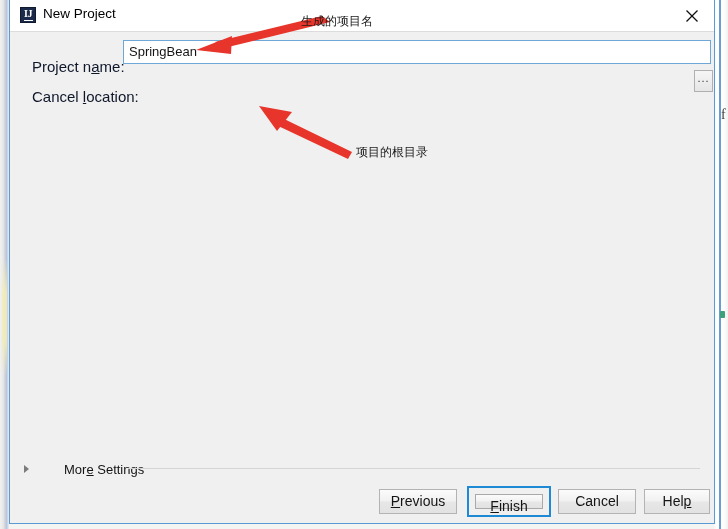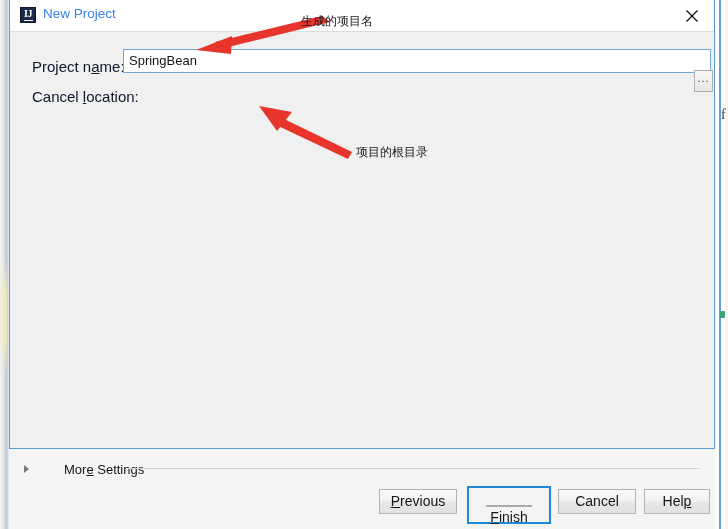--- a/index.html
+++ b/index.html
@@ -59,21 +59,21 @@
     width: 5px; height: 7px;
     background: #3da07a;
     border-radius: 1px;
   }
 
   
   #dialog {
     position: absolute;
     left: 9px; top: 0;
     width: 706px;
-    height: 449px;
+    height: 524px;
     background: #f0f0f0;
     border: 1px solid #5b9bd5;
     border-top: none;
     box-sizing: border-box;
   }
 
   .titlebar {
     position: relative;
     height: 31px;
     background: #ffffff;
@@ -98,21 +98,21 @@
     display: block;
     width: 9px;
     height: 1px;
     background: #ffffff;
     margin: 0 auto;
   }
   .title-text {
     position: absolute;
     left: 33px; top: 6px;
     font-size: 13.5px;
-    color: #3b82f6;
+    color: #000000;
     white-space: nowrap;
     font-family: "Liberation Sans", sans-serif;
   }
   .close-btn {
     position: absolute;
     right: 0; top: 0;
     width: 44px; height: 31px;
     display: flex;
     align-items: center;
     justify-content: center;
@@ -152,21 +152,20 @@
     line-height: 21px;
     white-space: nowrap;
     overflow: hidden;
     font-family: "Liberation Sans", sans-serif;
   }
   #project-name-input {
     left: 113px; top: 9px;
     width: 588px; height: 24px;
     border: 1px solid #6fa8d6;
     line-height: 22px;
-    margin-top: 9px;
   }
   #project-location-input {
     left: 113px; top: 39px;
     width: 564px; height: 22px;
     border: 1px solid #b6b6b6;
   }
   #browse-btn {
     position: absolute;
     left: 684px; top: 39px;
     width: 19px; height: 22px;
@@ -247,21 +246,21 @@
     font-family: "Liberation Sans", sans-serif;
     cursor: default;
   }
   #btn-previous { left: 369px; width: 78px; }
   #btn-finish-wrap {
     position: absolute;
     left: 457px; top: 0;
     width: 84px; height: 31px;
     box-sizing: border-box;
     border: 2px solid #1e8ad6;
-    padding: 17px;
+    padding: 6px;
   }
   #btn-finish {
     position: static;
     display: block;
     width: 100%; height: 100%;
     border: 1px solid #a9a9a9;
     line-height: 23px;
   }
   #btn-cancel { left: 548px; width: 78px; }
   #btn-help { left: 634px; width: 66px; }

